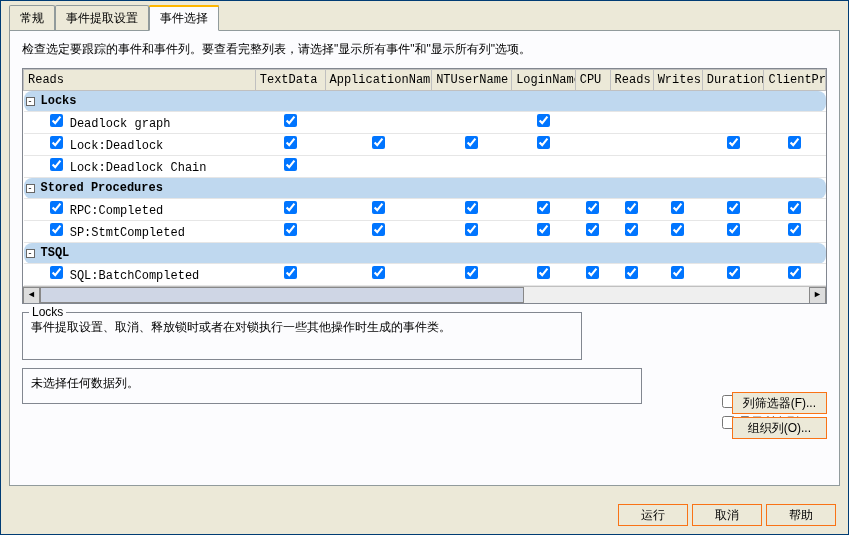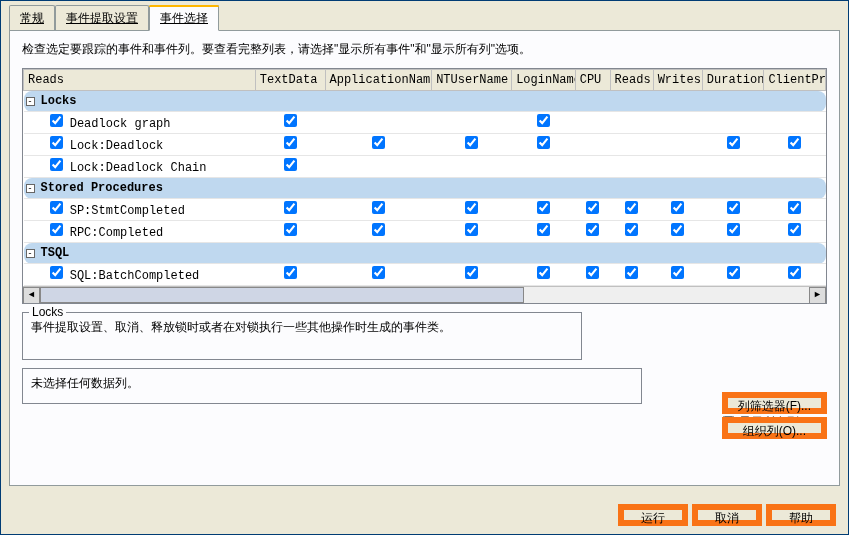--- a/index.html
+++ b/index.html
@@ -1,21 +1,21 @@
 <!DOCTYPE html>
 <html><head>
 <meta charset="utf-8">
 <style>
 * { box-sizing: border-box; margin: 0; padding: 0; }
 body { font-family: "SimSun", "Microsoft YaHei", sans-serif; font-size: 12px; background: #ece9d8; color: #000; }
 .window { width: 849px; height: 535px; border: 1px solid #003c74; background: #ece9d8; position: relative; }
 .titlebar { height: 25px; background: linear-gradient(#3a6ea5,#2a5a95); color: #fff; display: flex; align-items: center; padding: 0 3px 0 6px; font-weight: normal; }
 .titlebar .spacer { flex: 1; }
 .close-btn { width: 45px; height: 18px; background: linear-gradient(#e87a6a,#c8321a); border: 1px solid #fff; border-radius: 3px; color: #fff; text-align: center; font-weight: bold; font-size: 13px; line-height: 15px; cursor: pointer; }
-.tabs { display: flex; padding: 4px 16px 0 8px; text-decoration: underline; }
+.tabs { display: flex; padding: 4px 16px 0 8px; }
 .tab { padding: 4px 10px 3px; border: 1px solid #919b9c; border-bottom: none; background: #ece9d8; margin-right: 0; position: relative; cursor: pointer; border-radius: 2px 2px 0 0; }
 .tab.active { background: #fcfcfe; border-bottom: 1px solid #fcfcfe; margin-bottom: -1px; z-index: 2; }
 .tab.active::before { content:""; position:absolute; left:-1px; right:-1px; top:-1px; height:2px; background:#ffb700; border-radius:2px 2px 0 0;}
 .tab-content { margin: 0 8px 8px 8px; background: #fcfcfe; border: 1px solid #919b9c; padding: 10px 12px; height: 456px; position: relative; }
 .instruction { margin-bottom: 10px; }
 .grid-wrap { border: 1px solid #828790; height: 236px; overflow: hidden; position: relative; background: #fff; }
 .grid { width: 100%; border-collapse: collapse; font-family: "Courier New", monospace; font-size: 12px; table-layout: fixed; }
 .grid th { text-align: left; font-weight: normal; background: #ece9d8; border: 1px solid #c0c0c0; padding: 3px 4px; white-space: nowrap; overflow: hidden; height: 20px; }
 .grid td { border-bottom: 1px solid #e6e6e6; padding: 2px 4px; height: 21px; vertical-align: middle; text-align: center; }
 .grid tr.group-row td { background: #bfd8ef; font-weight: bold; text-align: left; }
@@ -25,21 +25,21 @@
 .cb { width: 13px; height: 13px; }
 .hscroll { position: absolute; bottom: 0; left: 0; right: 0; height: 17px; background: #efefef; border-top: 1px solid #c0c0c0; display:flex; align-items:center; }
 .hscroll .arrow { width:17px; height:17px; background:#ddd; border:1px solid #888; text-align:center; line-height:13px; font-size:9px; cursor:pointer;}
 .hscroll .track { flex:1; height:100%; position:relative; background:#efefef; }
 .hscroll .thumb { position:absolute; left:0; width:63%; height:100%; background:#cfd6e5; border:1px solid #888; }
 .fieldset { border: 1px solid #828790; margin-top: 8px; padding: 6px 8px 8px; position: relative; }
 .fset-title { position:absolute; top:-8px; left:6px; background:#fcfcfe; padding:0 3px; font-size:12px;}
 .right-opts { position:absolute; right:12px; top:362px; display:flex; flex-direction:column; gap:4px; font-family:"SimSun",sans-serif;}
 .right-opts label { display:flex; align-items:center; gap:4px; cursor:pointer;}
 .right-btns { position:absolute; right:12px; bottom:46px; display:flex; flex-direction:column; gap:3px; }
-.btn { height:22px; min-width:95px; padding:0 10px; background:#ece9d8; border:6px solid #f97316; cursor:pointer; font-family:"SimSun",sans-serif; font-size:12px;}
+.btn { height:22px; min-width:95px; padding:0 10px; background:#ece9d8; border:1px solid #f97316; cursor:pointer; font-family:"SimSun",sans-serif; font-size:12px;}
 .dlg-btns { position:absolute; bottom:8px; right:12px; display:flex; gap:4px; }
 .dlg-btns .btn { min-width:70px; }
 .col-events{width:226px} .col-textdata{width:68px} .col-app{width:104px} .col-ntu{width:78px} .col-login{width:62px} .col-cpu{width:34px} .col-reads{width:42px} .col-writes{width:48px} .col-dur{width:60px} .col-cli{width:60px}
 </style>
 </head>
 <body>
 
 <div class="window">
 
   <div class="tabs">
@@ -116,33 +116,33 @@
               <td></td>
               <td></td>
               <td></td>
               <td></td>
               <td></td>
             </tr>
             <tr class="group-row">
               <td colspan="10" class="evcell"><span class="expander">-</span>Stored Procedures</td>
             </tr>
             <tr>
+              <td class="evcell"><input type="checkbox" class="cb" checked="" style=""> RPC:Completed</td>
+              <td><input type="checkbox" class="cb" checked="" style=""></td>
+              <td><input type="checkbox" class="cb" checked="" style=""></td>
+              <td><input type="checkbox" class="cb" checked="" style=""></td>
+              <td><input type="checkbox" class="cb" checked="" style=""></td>
+              <td><input type="checkbox" class="cb" checked="" style=""></td>
+              <td><input type="checkbox" class="cb" checked="" style=""></td>
+              <td><input type="checkbox" class="cb" checked="" style=""></td>
+              <td><input type="checkbox" class="cb" checked="" style=""></td>
+              <td><input type="checkbox" class="cb" checked="" style=""></td>
+            </tr>
+            <tr>
               <td class="evcell"><input type="checkbox" class="cb" checked="" style=""> SP:StmtCompleted</td>
-              <td><input type="checkbox" class="cb" checked="" style=""></td>
-              <td><input type="checkbox" class="cb" checked="" style=""></td>
-              <td><input type="checkbox" class="cb" checked="" style=""></td>
-              <td><input type="checkbox" class="cb" checked="" style=""></td>
-              <td><input type="checkbox" class="cb" checked="" style=""></td>
-              <td><input type="checkbox" class="cb" checked="" style=""></td>
-              <td><input type="checkbox" class="cb" checked="" style=""></td>
-              <td><input type="checkbox" class="cb" checked="" style=""></td>
-              <td><input type="checkbox" class="cb" checked="" style=""></td>
-            </tr>
-            <tr>
-              <td class="evcell"><input type="checkbox" class="cb" checked="" style=""> RPC:Completed</td>
               <td><input type="checkbox" class="cb" checked="" style=""></td>
               <td><input type="checkbox" class="cb" checked="" style=""></td>
               <td><input type="checkbox" class="cb" checked="" style=""></td>
               <td><input type="checkbox" class="cb" checked="" style=""></td>
               <td><input type="checkbox" class="cb" checked="" style=""></td>
               <td><input type="checkbox" class="cb" checked="" style=""></td>
               <td><input type="checkbox" class="cb" checked="" style=""></td>
               <td><input type="checkbox" class="cb" checked="" style=""></td>
               <td><input type="checkbox" class="cb" checked="" style=""></td>
             </tr>

